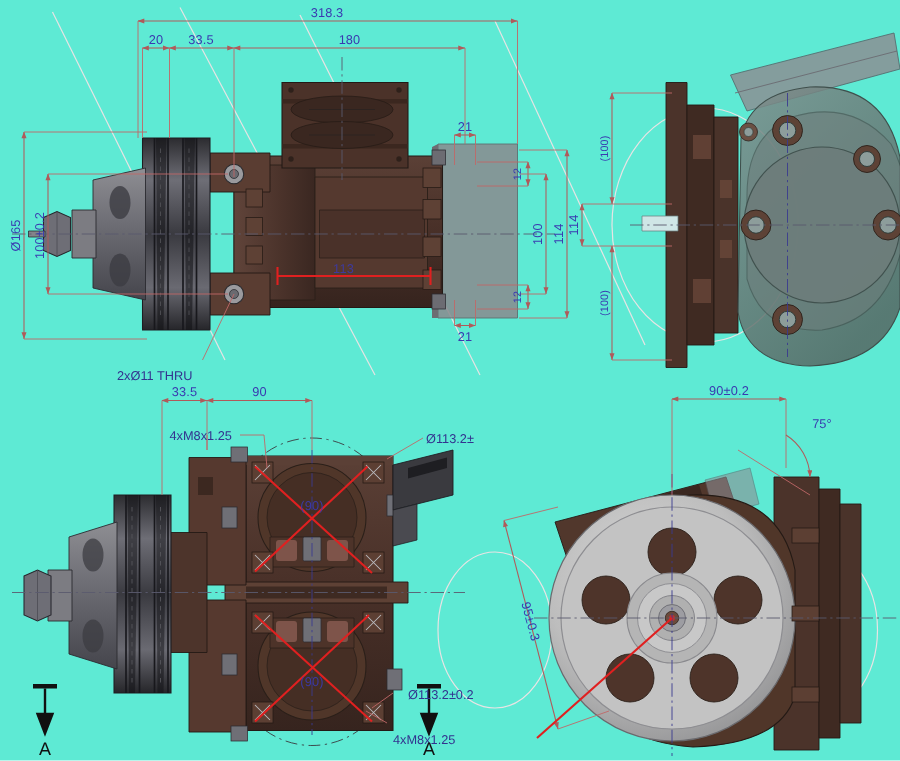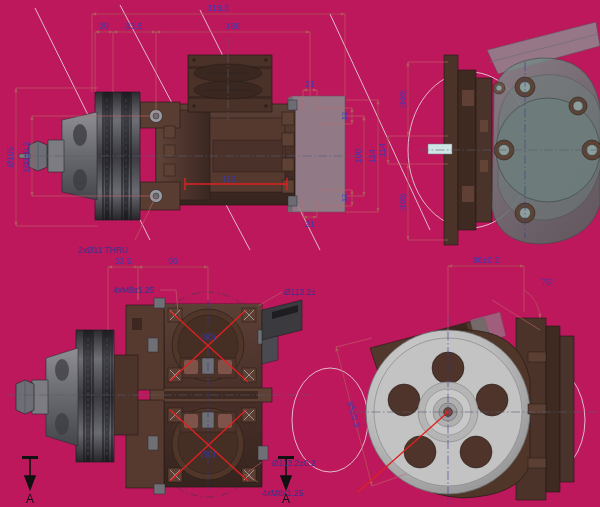--- a/index.html
+++ b/index.html
@@ -1,17 +1,17 @@
 <!DOCTYPE html>
 <html><head>
 <meta charset="utf-8">
 <style>
   html,body{margin:0;padding:0;background:#fff;}
   body{width:600px;height:507px;overflow:hidden;font-family:"Liberation Sans",sans-serif;}
-  #sheet{position:relative;width:600px;height:507px;background:#be185d;text-align:center;}
+  #sheet{position:relative;width:600px;height:507px;background:#5eead4;text-align:center;}
   svg.layer{position:absolute;left:0;top:0;width:600px;height:507px;}
   .dimtxt{font-family:"Liberation Sans",sans-serif;font-size:8.5px;fill:#3a3ab0;letter-spacing:.1px;}
   .dimtxt.sm{font-size:7.2px;}
   .noteTxt{font-family:"Liberation Sans",sans-serif;font-size:8.5px;fill:#33338f;}
   .secLtr{font-family:"Liberation Sans",sans-serif;font-size:12px;fill:#111;font-weight:400;}
   .dimln{stroke:#b05a5a;stroke-width:.7;fill:none;}
   .dimln2{stroke:#c06868;stroke-width:.6;fill:none;}
   .redln{stroke:#e02020;stroke-width:1.4;fill:none;}
   .ctr{stroke:#5a5a6e;stroke-width:.6;fill:none;stroke-dasharray:9 2.5 1.5 2.5;}
   .ctrB{stroke:#3a3a90;stroke-width:.6;fill:none;stroke-dasharray:9 2.5 1.5 2.5;}

